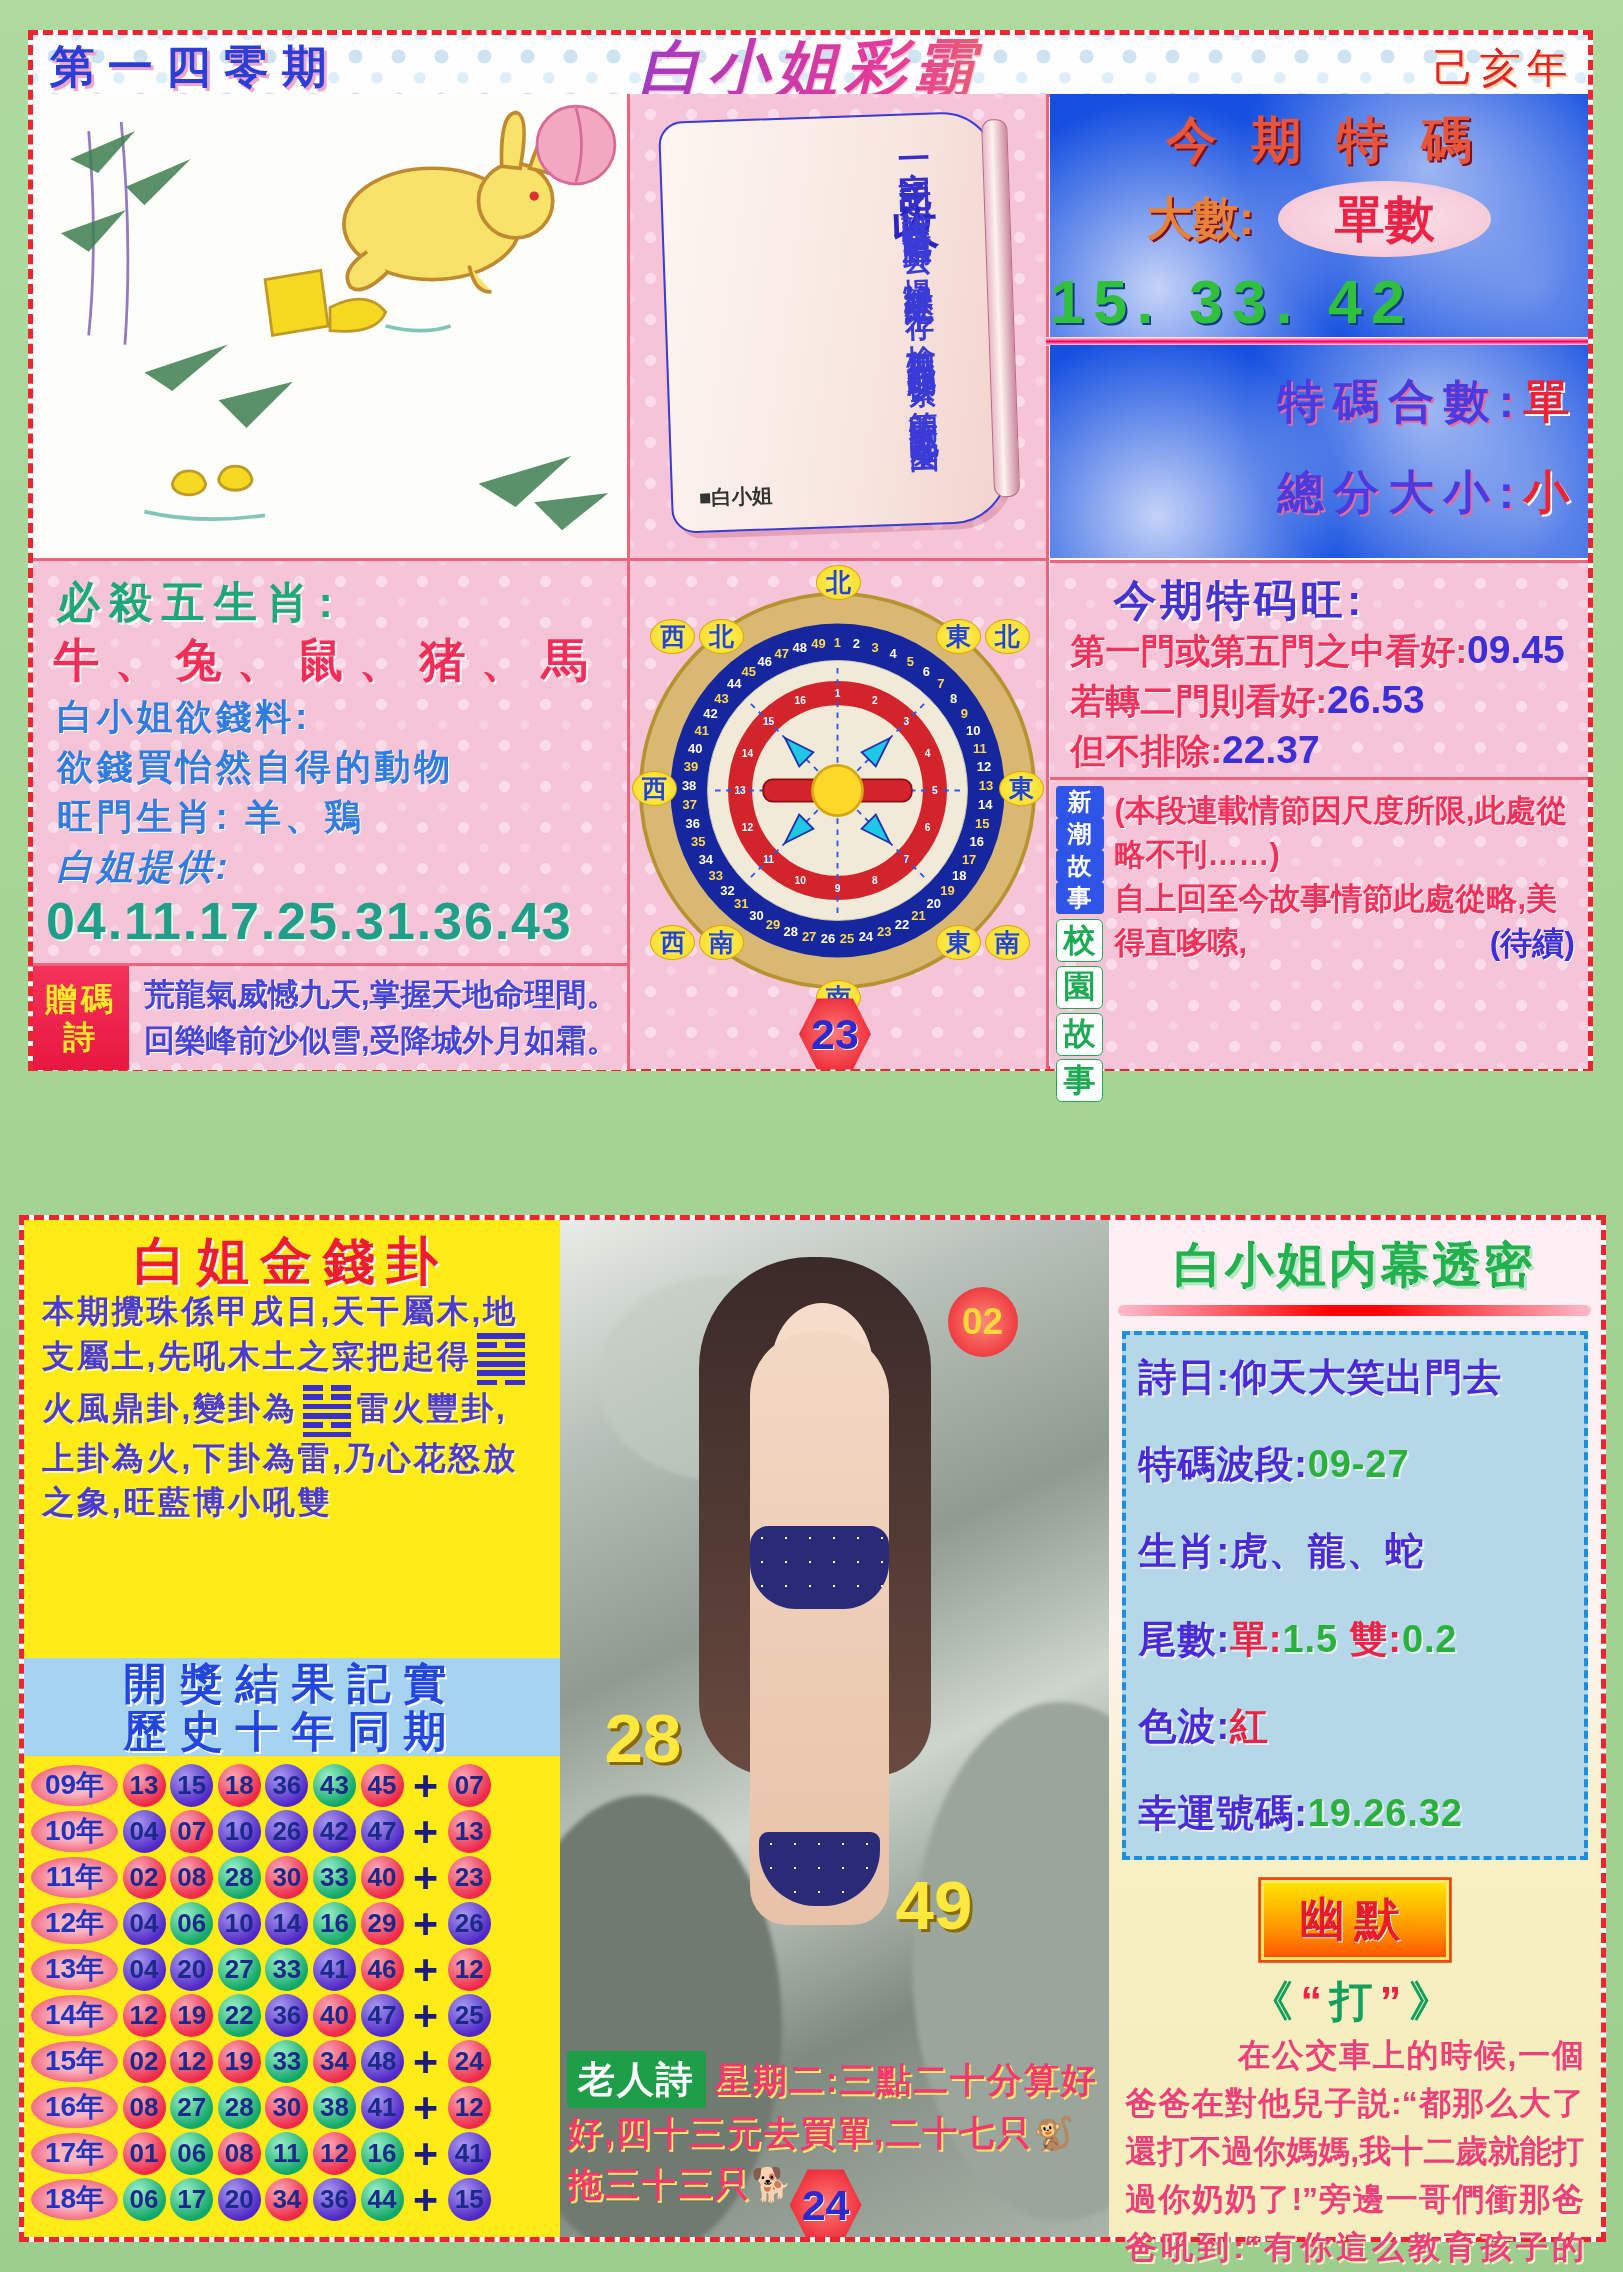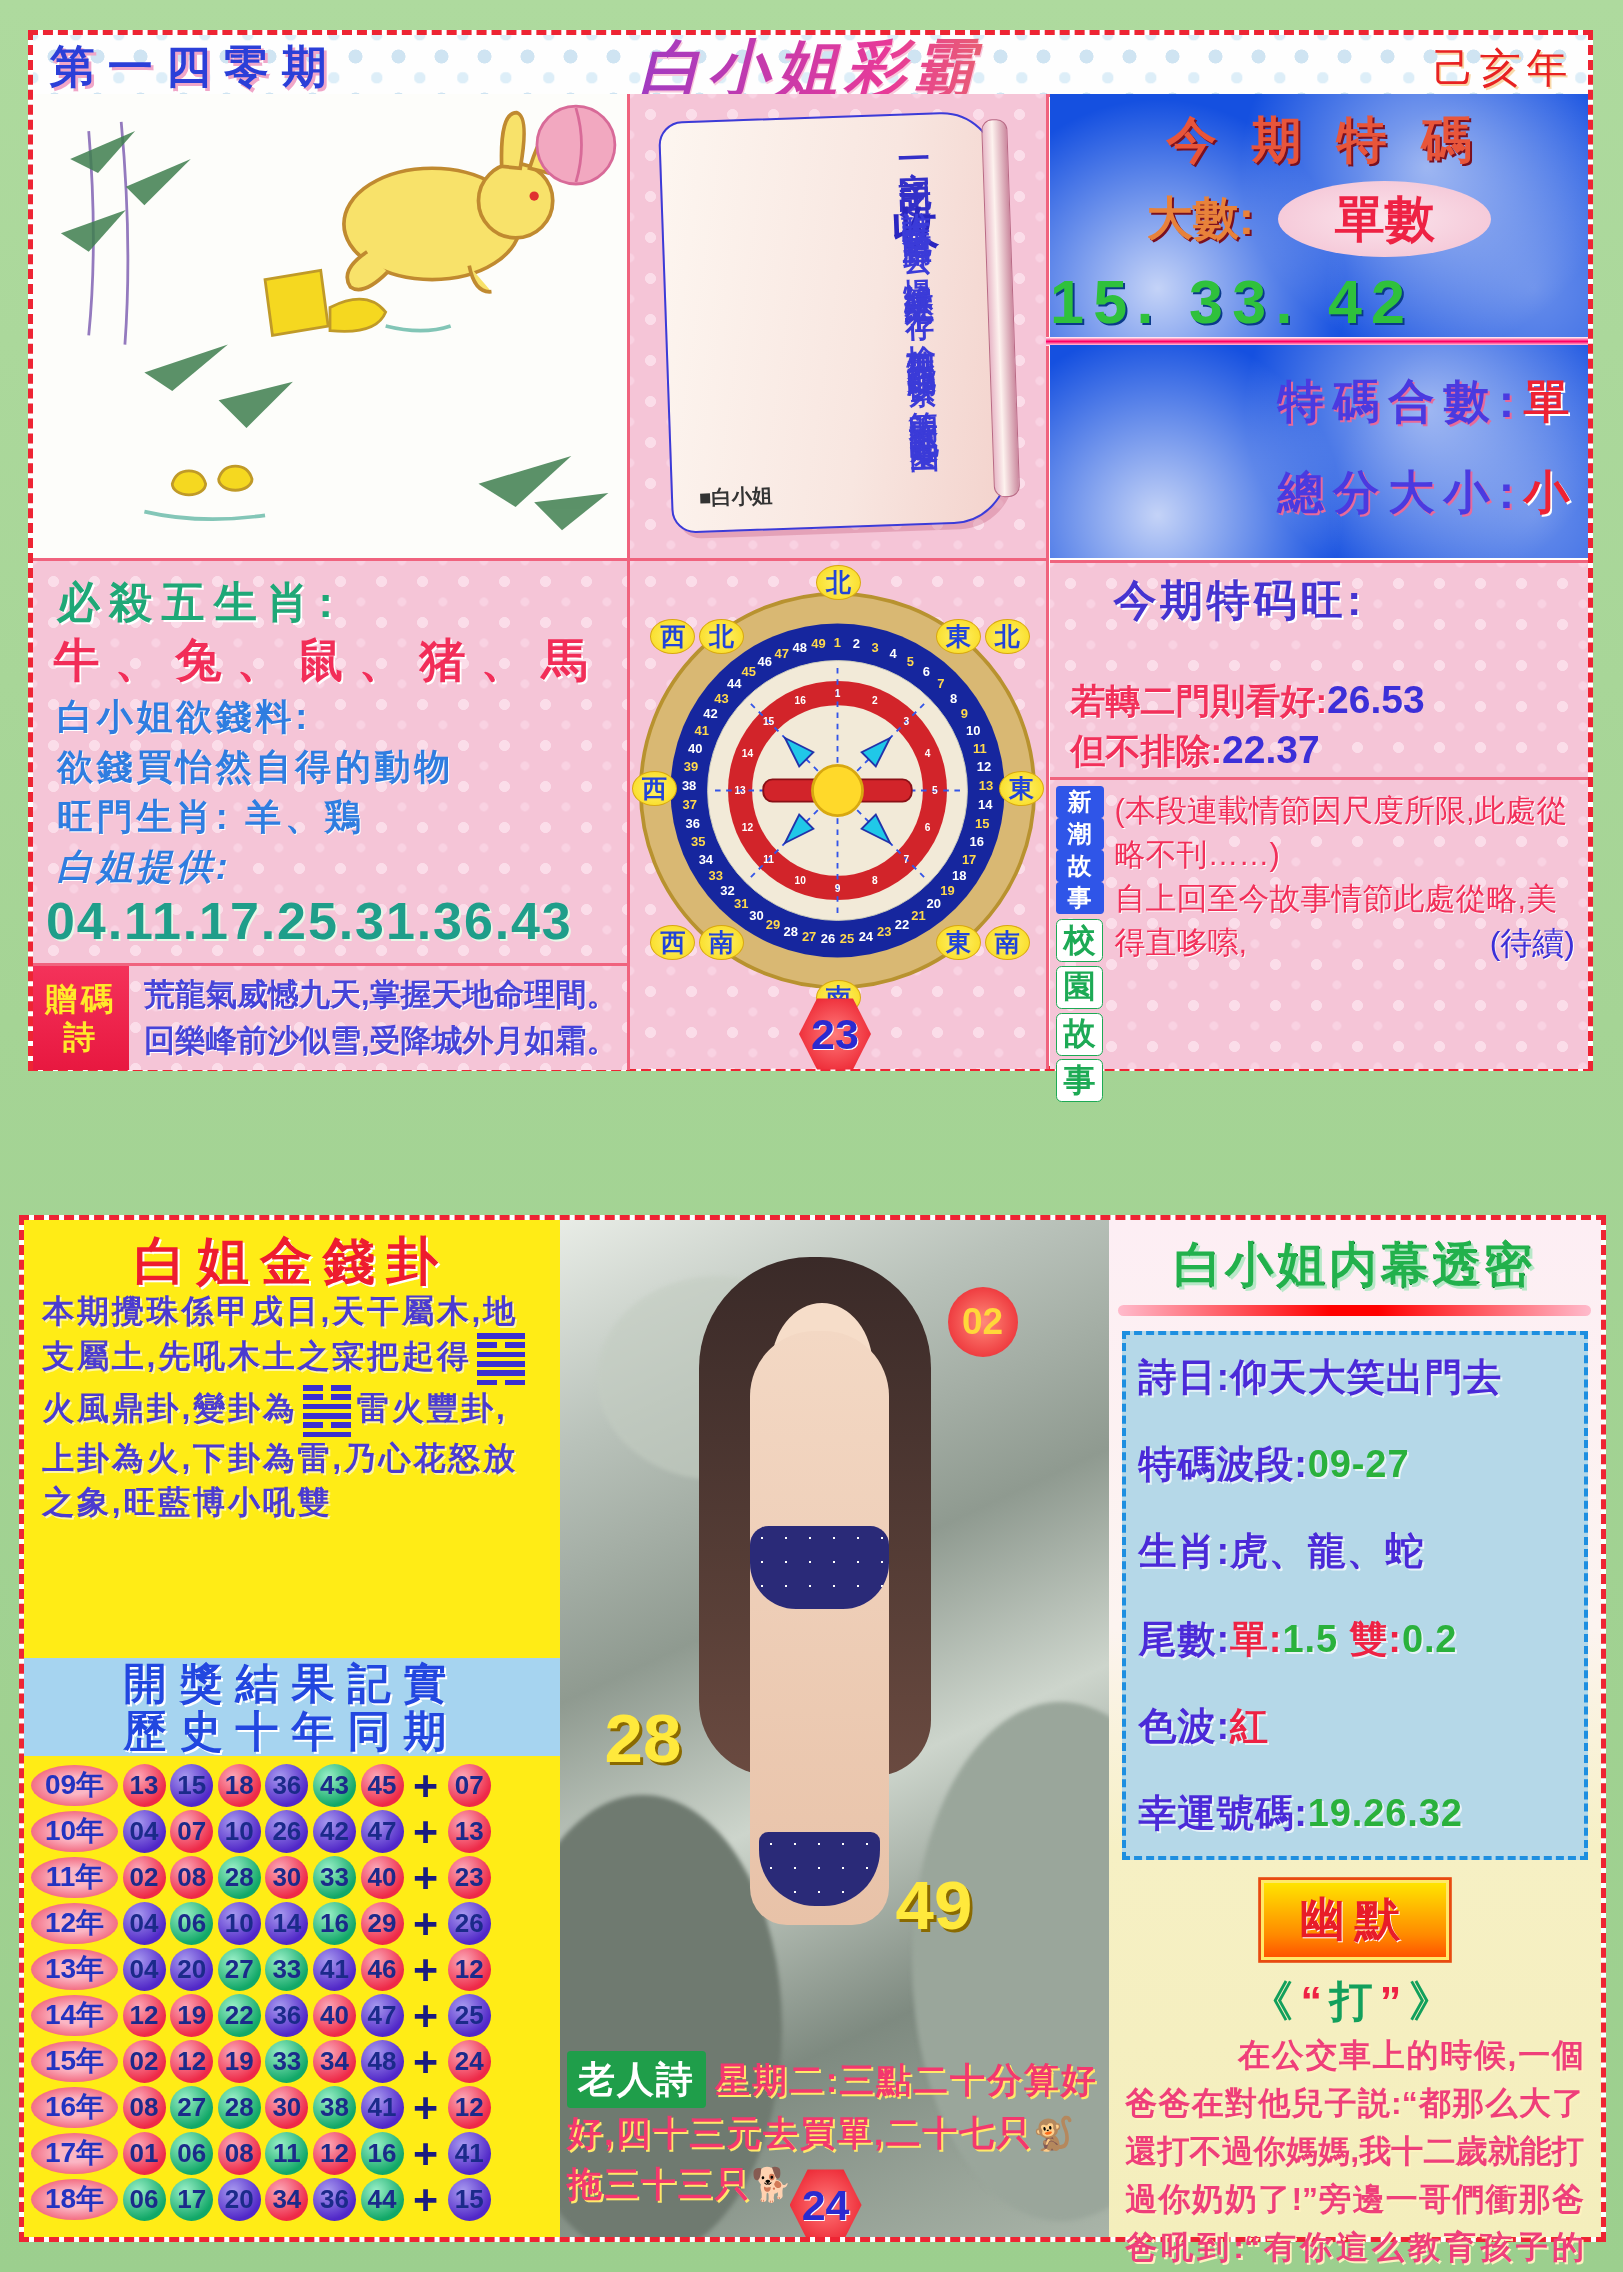--- a/index.html
+++ b/index.html
@@ -79,21 +79,21 @@
   .hot-cell{left:1017px;top:525px;width:538px;height:217px;border-top:3.7px solid #f0637e;}
   .hot-title{left:20.4px;top:9.3px;font-size:43px;font-weight:bold;color:#4533d0;letter-spacing:3.7px;text-shadow:1.9px 1.9px 0 #fff;margin-left:43px;}
   .hot-line{left:20.4px;font-size:35px;font-weight:bold;}
   .hot-label{color:#f2305a;text-shadow:0.9px 0.9px 0 #fff;}
   .hot-value{color:#3c2fd8;font-size:39px;}
 
   .story-cell{left:1017px;top:742px;width:538px;height:289px;border-top:3.7px solid #f0637e;display:flex;}
   .story-side{width:59px;display:flex;flex-direction:column;align-items:center;padding-top:5.6px;gap:1.9px;}
   .story-tag-char{width:48px;height:32px;background:#2f55e8;color:#fff;font-size:24px;font-weight:bold;display:flex;align-items:center;justify-content:center;border-radius:3.7px;}
   .story-title-char{width:45px;height:41px;background:#fff;border:1.9px solid #1daa55;color:#1daa55;font-size:32px;font-weight:bold;display:flex;align-items:center;justify-content:center;border-radius:5.6px;margin-top:3.7px;}
-  .story-body{flex:1;padding:9.3px 13px 5.6px 5.6px;font-size:31px;font-weight:normal;color:#f2305a;line-height:1.42;text-shadow:0.9px 0.9px 0 #fff;}
+  .story-body{flex:1;padding:9.3px 13px 5.6px 5.6px;font-size:31px;font-weight:bold;color:#f2305a;line-height:1.42;text-shadow:0.9px 0.9px 0 #fff;}
   .story-cont{text-align:right;color:#3c2fd8;font-size:32px;}
 
   
   #bottom-panel{left:18.6px;top:1215px;width:1577px;height:1017px;}
   .gua-col{left:0;top:0;width:536px;height:100%;background:#ffec16;border-right:2.8px solid #e8c400;}
   .gua-title{left:0;right:0;top:7.4px;text-align:center;font-size:52px;font-weight:bold;color:#ee1c2e;letter-spacing:11px;text-shadow:1.9px 1.9px 0 #fff;}
   .gua-body{left:0;top:64px;width:100%;padding:5.6px 18.6px;box-sizing:border-box;
       font-size:32px;font-weight:bold;color:#4b3bd0;line-height:1.36;letter-spacing:2.8px;text-shadow:1.9px 1.9px 0 rgba(255,255,255,.6);}
   .hexagram{display:inline-flex;flex-direction:column;gap:3.7px;vertical-align:middle;margin:0 5.6px;}
   .yao{display:flex;gap:7.4px;}
@@ -382,20 +382,21 @@
         <div class="dir-label" style="left: 20.4px; top: 58px;">
           <span class="dir-char">西</span>
           <span class="dir-char">北</span>
         </div>
       </div>
     <div class="hex-badge" style="left:169px;top:436px;">23</div>
   </div>
 
   <div class="abs hot-cell pinkbg">
     <div class="abs hot-title">今期特码旺:</div>
+    <div class="abs hot-line" style="top:65px;"><span class="hot-label">第一門或第五門之中看好:</span><span class="hot-value">09.45</span></div>
     <div class="abs hot-line" style="top:115px;"><span class="hot-label">若轉二門則看好:</span><span class="hot-value">26.53</span></div>
     <div class="abs hot-line" style="top:165px;"><span class="hot-label">但不排除:</span><span class="hot-value">22.37</span></div>
   </div>
 
   <div class="abs story-cell pinkbg">
     <div class="story-side">
       <div id="story-tag">
           <div class="story-tag-char">新</div>
           <div class="story-tag-char">潮</div>
           <div class="story-tag-char">故</div>

